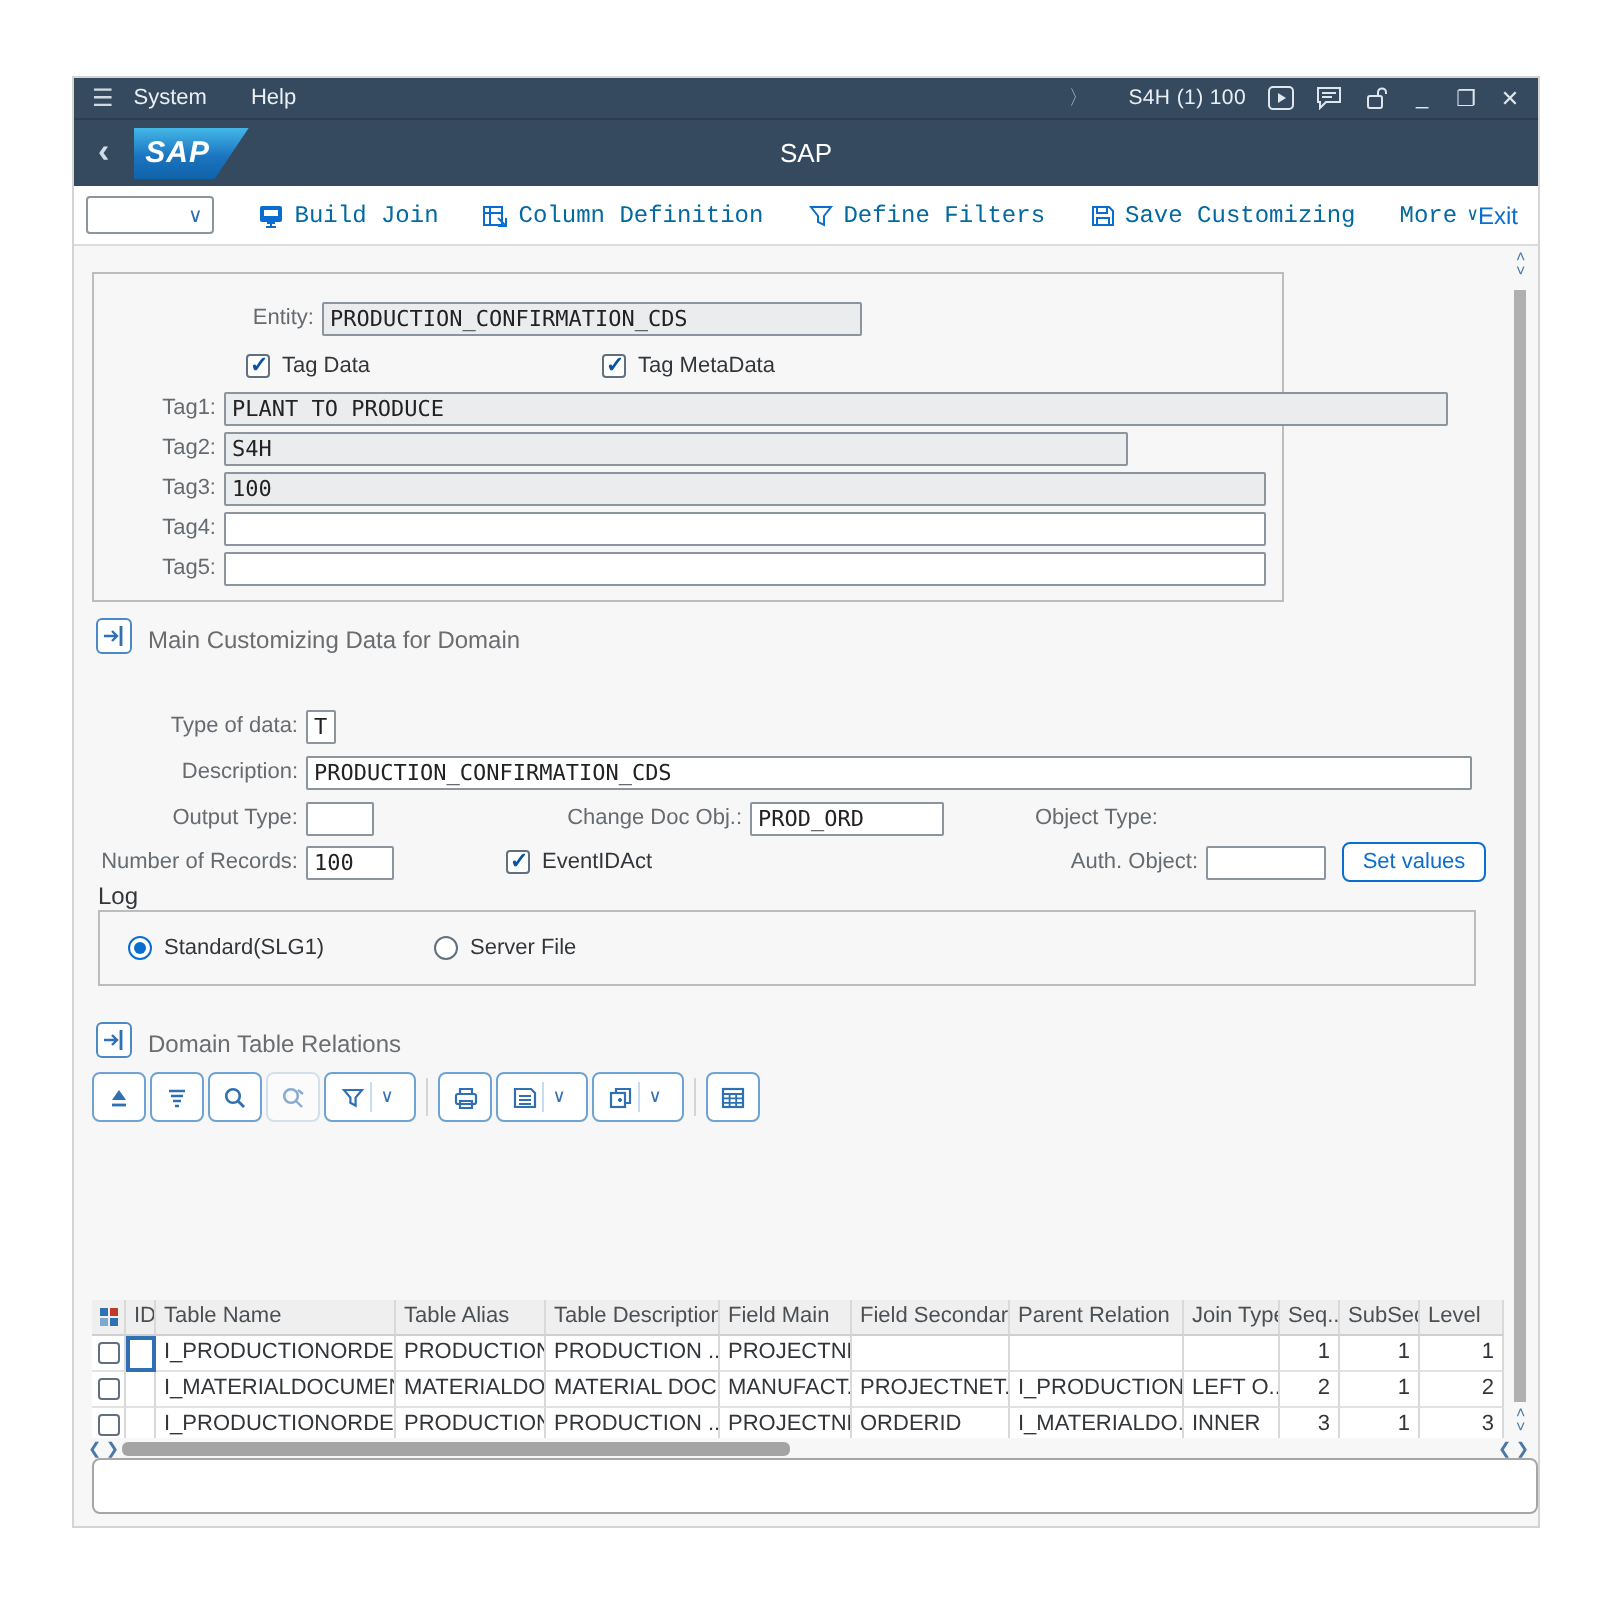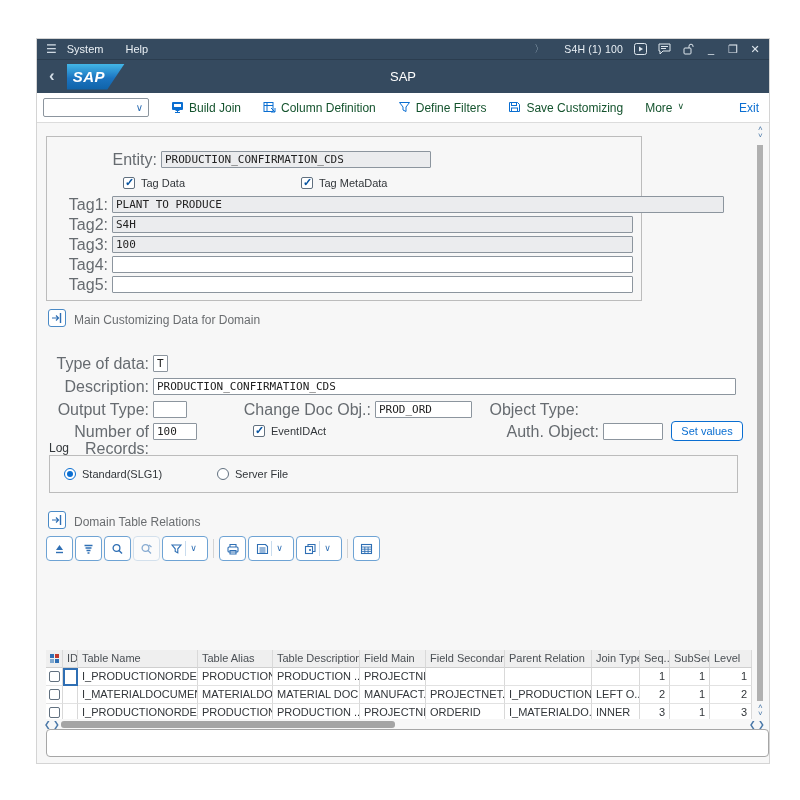--- a/index.html
+++ b/index.html
@@ -18,27 +18,27 @@
 
   
   .sapheader { position:absolute; left:0; top:20px; width:100%; height:34px; background:#354a5f; border-top:1px solid #2b3d4f; display:flex; align-items:center; }
   .back { color:#d3dde6; font-size:17px; margin:0 12px 2px 12px; font-weight:bold; }
   .saplogo { width:58px; height:26px; background:linear-gradient(180deg,#43b7e8 0%,#1b74c0 55%,#0f62a8 100%); clip-path:polygon(0 0,100% 0,70% 100%,0 100%); color:#fff; font-weight:bold; font-style:italic; font-size:15px; display:flex; align-items:center; padding-left:6px; letter-spacing:.5px; }
   .apptitle { position:absolute; left:0; right:0; text-align:center; color:#fff; font-size:13px; pointer-events:none; }
 
   
   .fnbar { position:absolute; left:0; top:54px; width:100%; height:30px; background:#fff; border-bottom:1px solid #dcdcdc; display:flex; align-items:center; padding:0 10px 0 6px; }
   .combo { width:106px; height:19px; border:1px solid #8c959e; background:#fff; border-radius:2px; display:flex; align-items:center; justify-content:flex-end; padding-right:5px; color:#2f6fb4; font-size:10px; }
-  .fnbtn { display:flex; gap:5px; color:#14532d; font-size:12px; margin-left:22px; white-space:nowrap; }
+  .fnbtn { display:flex; align-items:center; gap:5px; color:#0369a1; font-size:12px; margin-left:22px; white-space:nowrap;font-family:Liberation Mono, monospace; }
   .exit { margin-left:auto; color:#0a6ed1; font-size:12px; }
   svg.bi { display:block; }
 
   
   .content { position:absolute; left:0; top:84px; width:100%; height:596px; background:#f7f7f7; overflow:hidden; }
-  .lbl { position:absolute; color:#666b70; font-size:16px; text-align:right; line-height:17px; }
+  .lbl { position:absolute; color:#666b70; font-size:11px; text-align:right; line-height:17px; }
   .inp { position:absolute; height:17px; border:1px solid #8c959e; background:#fff; font-family:"DejaVu Sans Mono",monospace; font-size:11px; color:#222; line-height:15px; padding:0 3px; border-radius:1px; white-space:nowrap; overflow:hidden; }
   .ro { background:#ebecee; }
   .groupbox { position:absolute; border:1px solid #bcbcbc; }
   .cbrow { position:absolute; display:flex; align-items:center; gap:6px; font-size:11px; color:#32363a; }
   .cbx { width:12px; height:12px; border:1px solid #61707f; background:#fff; border-radius:2px; position:relative; }
   .cbx.checked::after { content:"✓"; position:absolute; left:1px; top:-2px; color:#0854a0; font-size:11px; font-weight:bold; }
   .radio { width:12px; height:12px; border:1px solid #61707f; border-radius:50%; background:#fff; position:relative; }
   .radio.sel { border-color:#0a6ed1; }
   .radio.sel::after { content:""; position:absolute; left:2px; top:2px; width:6px; height:6px; border-radius:50%; background:#0a6ed1; }
   .sechdr { position:absolute; display:flex; align-items:flex-end; gap:8px; color:#6a6d70; font-size:12px; }
@@ -164,21 +164,21 @@
         <span>Tag Data</span>
       </span>
     <span class="cbrow" style="left:264px; top:54px;">
         <span class="cbx checked"></span>
         <span>Tag MetaData</span>
       </span>
 
     <span class="lbl" style="left:30px; top:73px; width:41px;">Tag1:</span>
     <span class="inp ro" style="left:75px; top:73px; width:612px;">PLANT TO PRODUCE</span>
     <span class="lbl" style="left:30px; top:93px; width:41px;">Tag2:</span>
-    <span class="inp ro" style="left:75px; top:93px; width:521px;">S4H</span>
+    <span class="inp ro" style="left:75px; top:93px; width:452px;">S4H</span>
     <span class="lbl" style="left:30px; top:113px; width:41px;">Tag3:</span>
     <span class="inp ro" style="left:75px; top:113px; width:521px;">100</span>
     <span class="lbl" style="left:30px; top:133px; width:41px;">Tag4:</span>
     <span class="inp" style="left:75px; top:133px; width:521px;"></span>
     <span class="lbl" style="left:30px; top:153px; width:41px;">Tag5:</span>
     <span class="inp" style="left:75px; top:153px; width:521px;"></span>
 
     <div class="sechdr" style="left:11px; top:186px;">
       <span class="secico">
         <svg width="12" height="12" viewBox="0 0 12 12">

